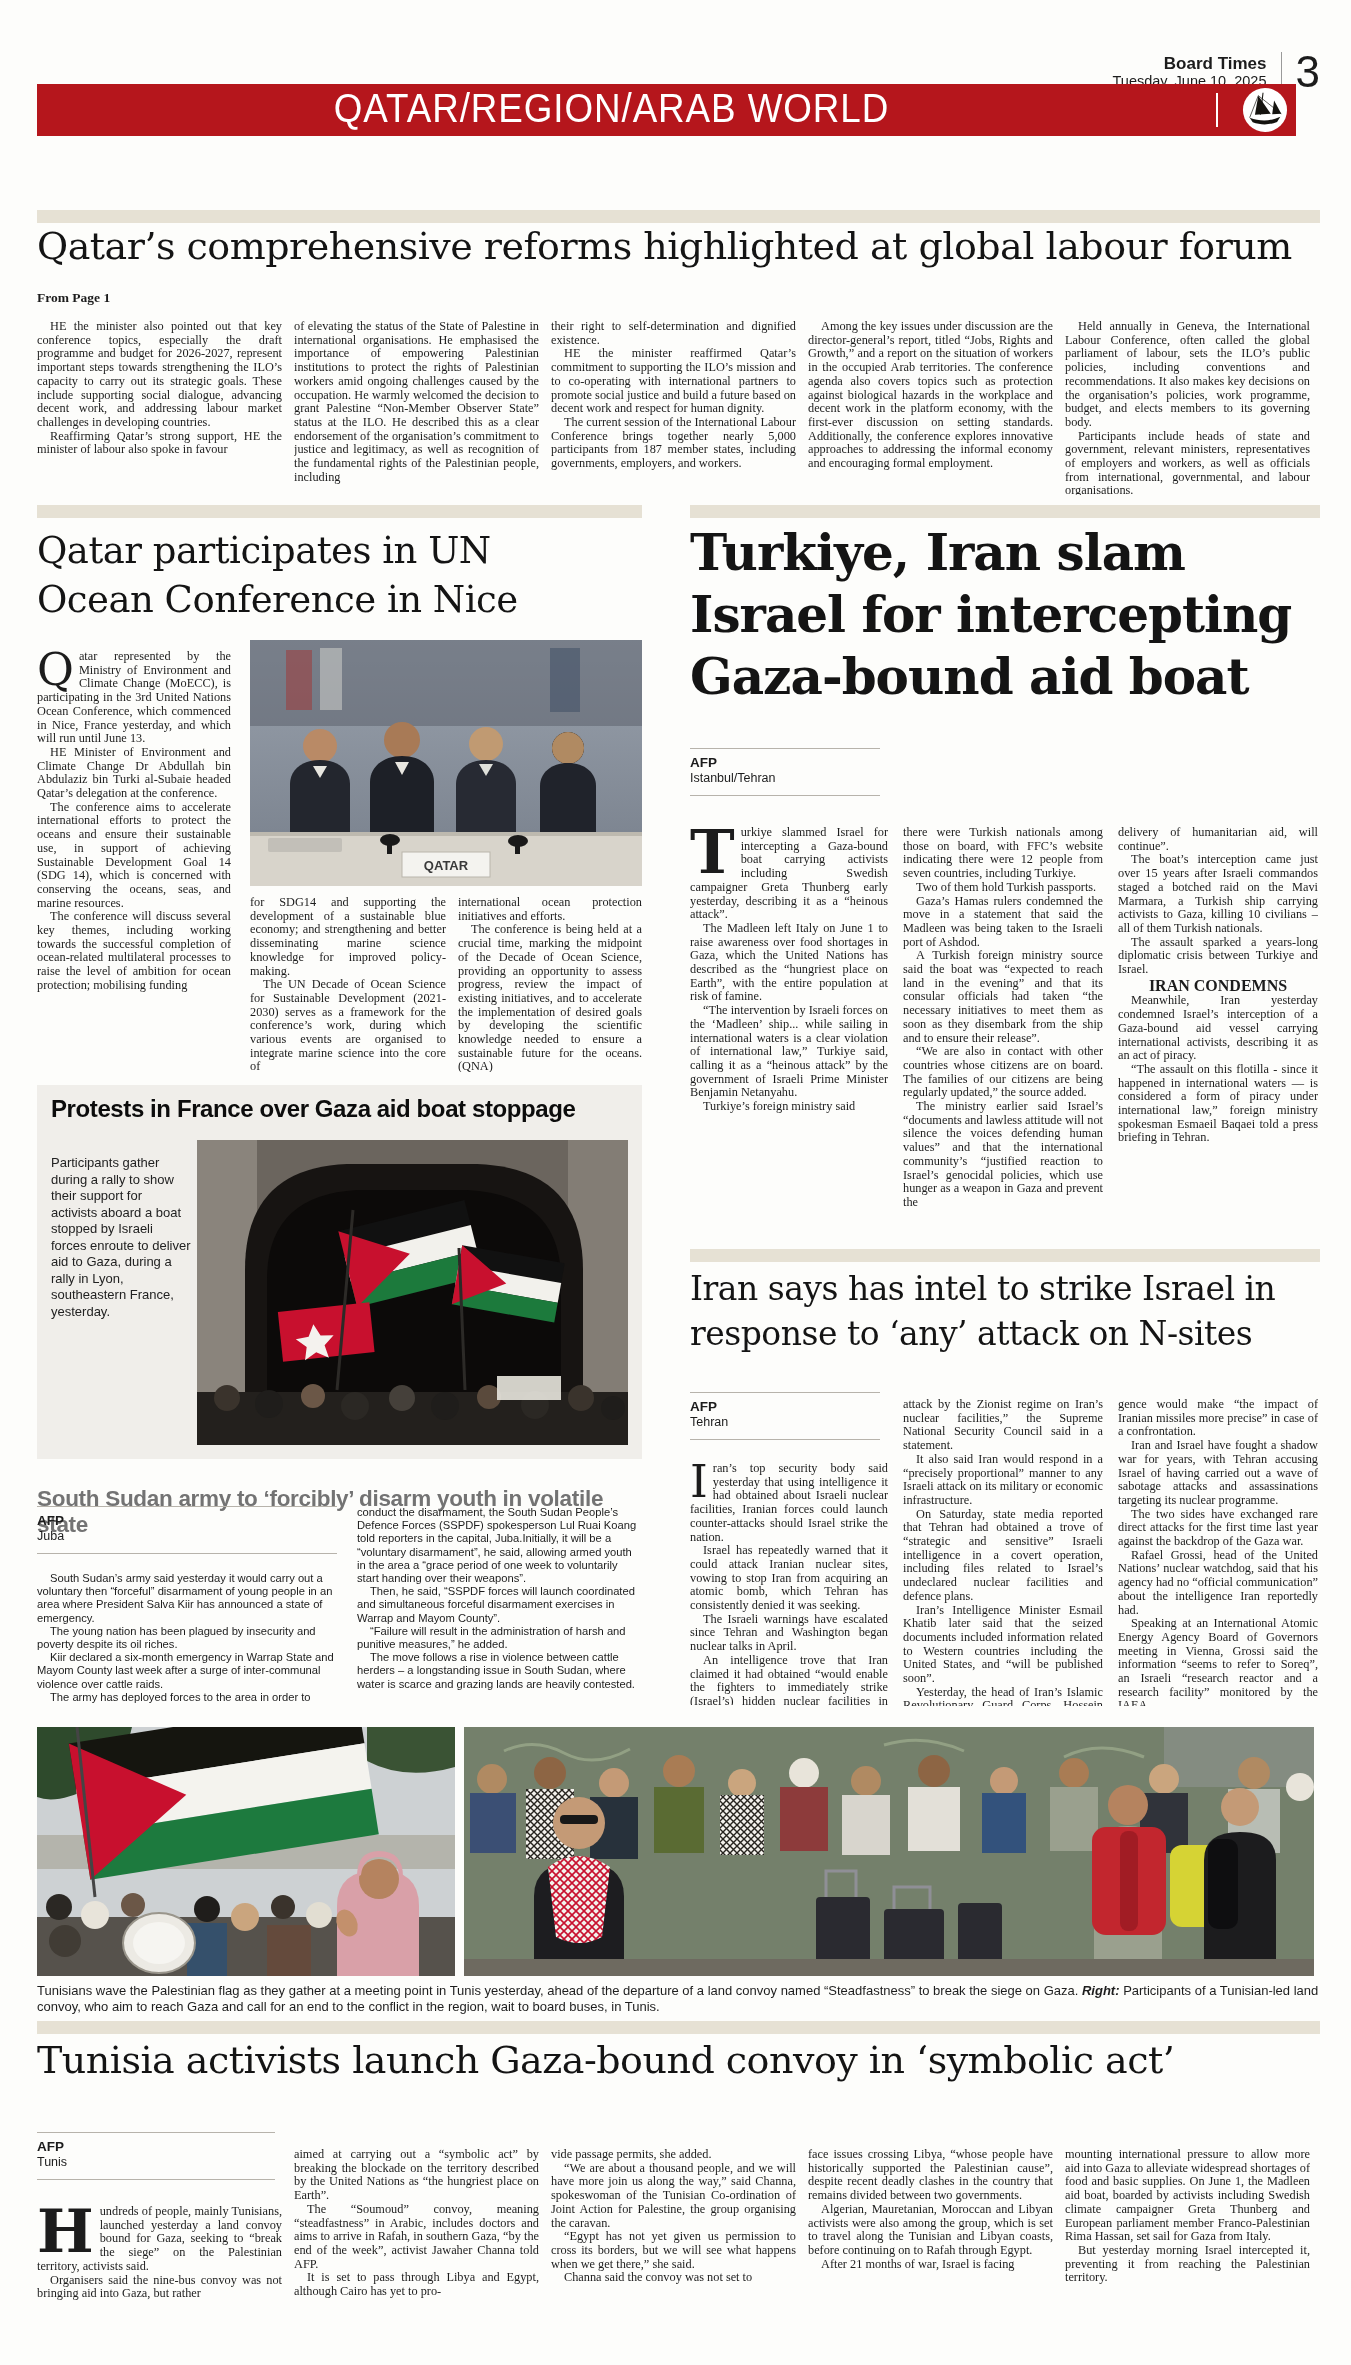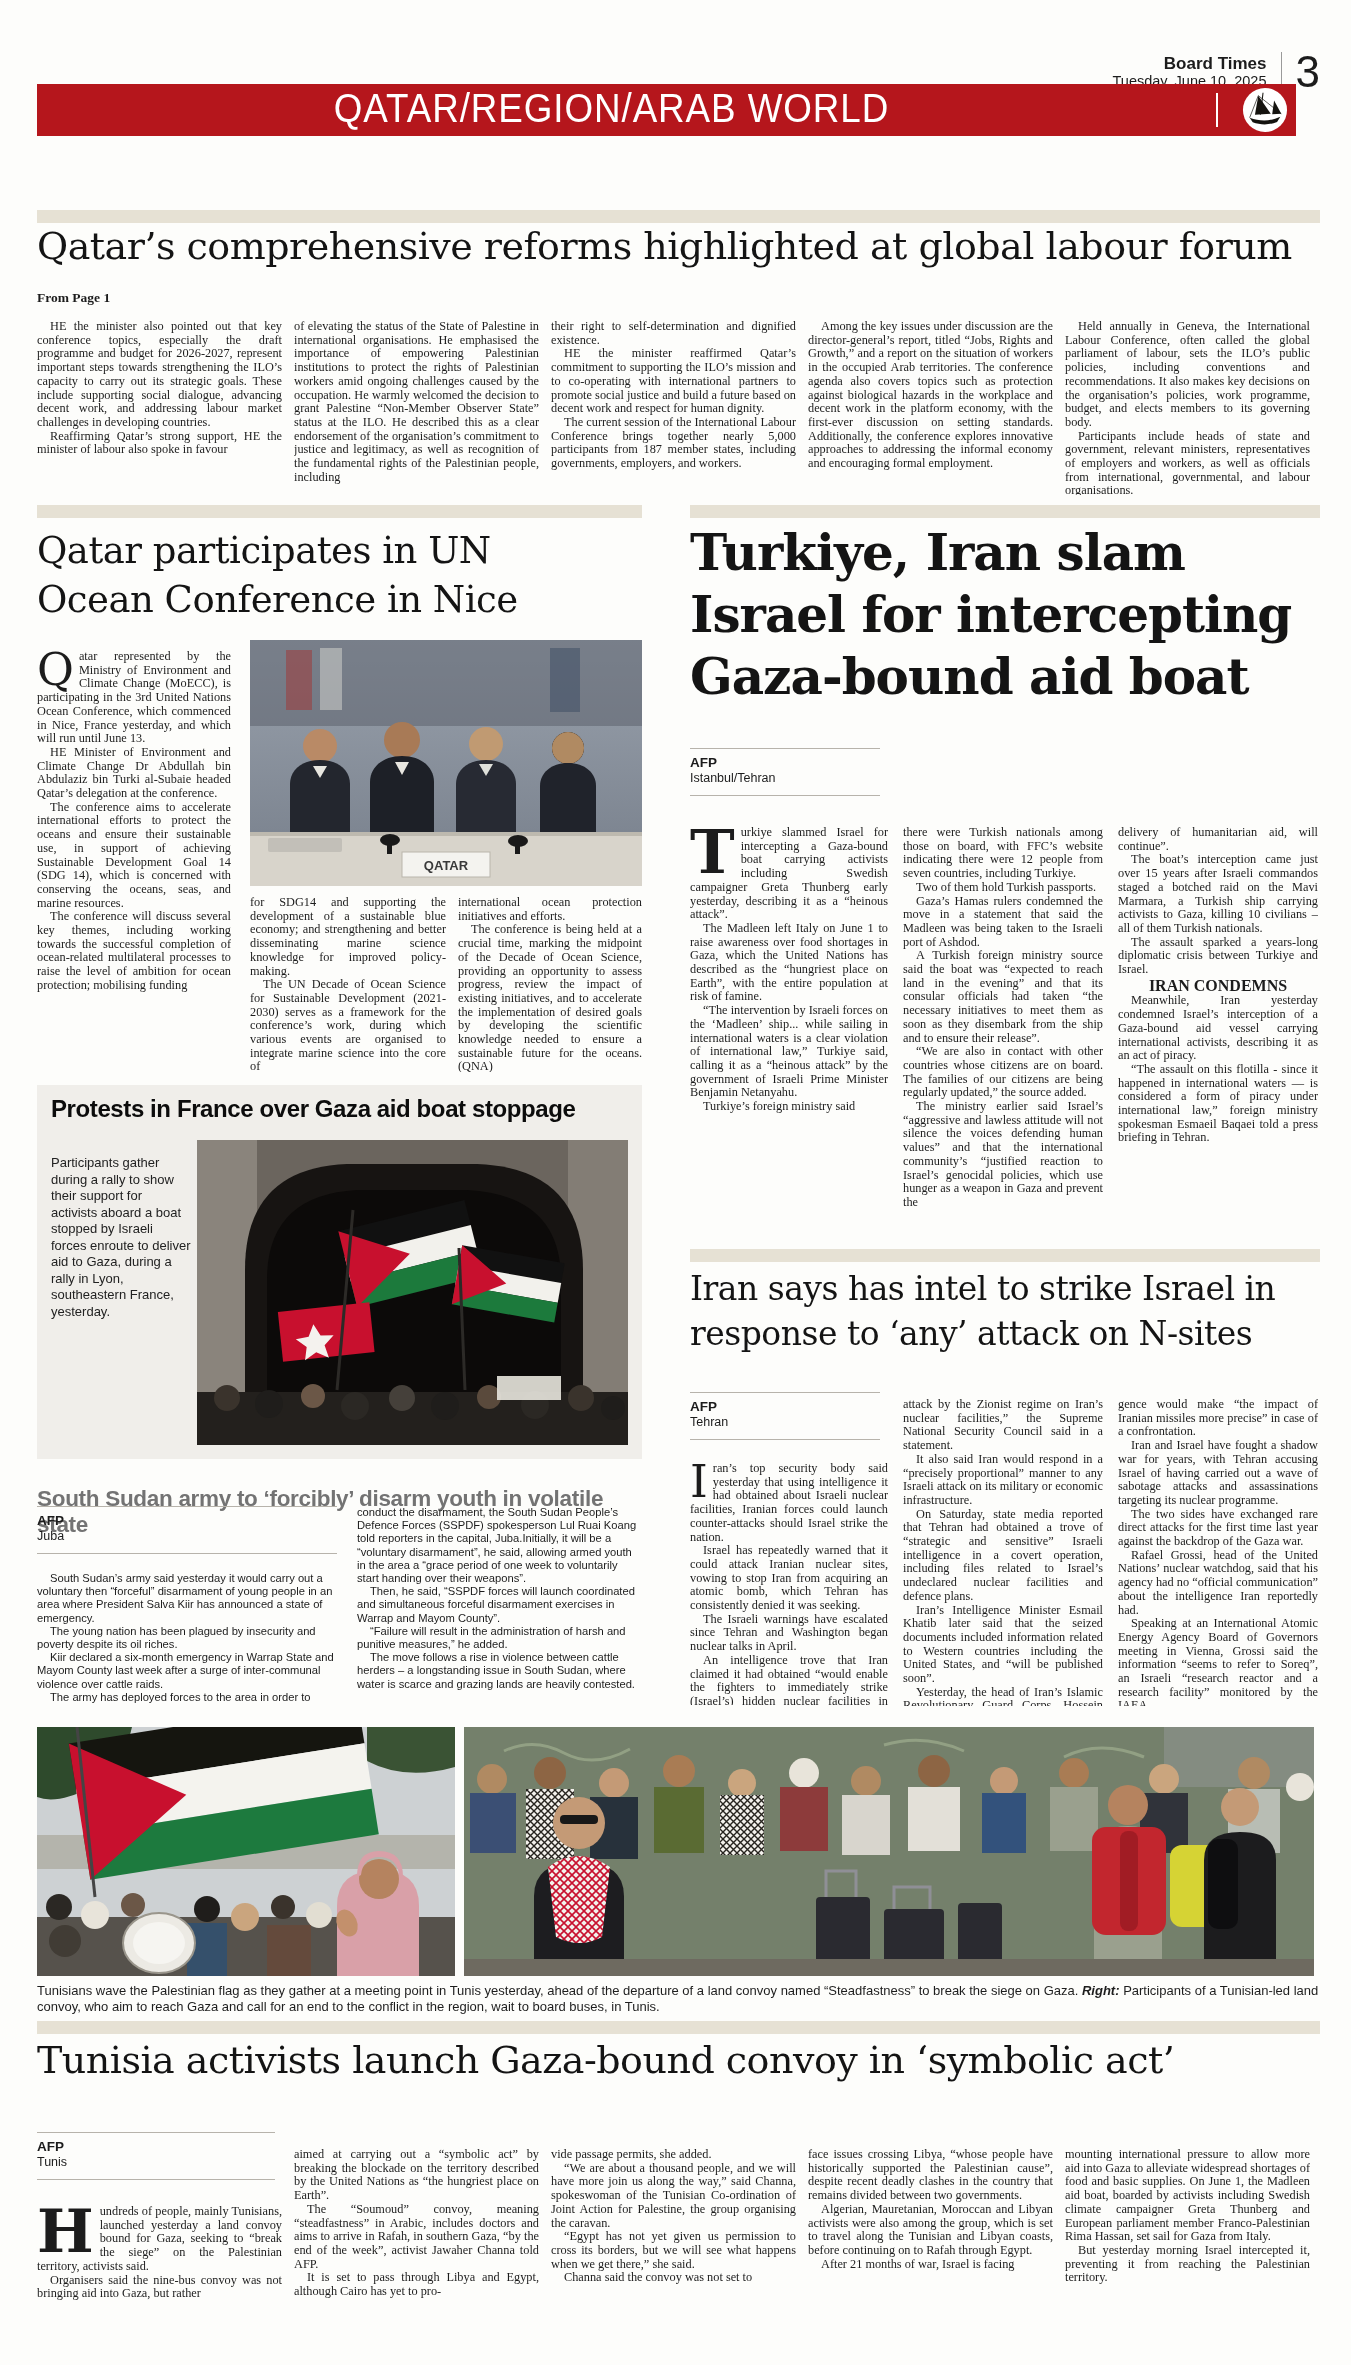--- a/index.html
+++ b/index.html
@@ -181,21 +181,21 @@
       <p>The Madleen left Italy on June 1 to raise awareness over food shortages in Gaza, which the United Nations has described as the “hungriest place on Earth”, with the entire population at risk of famine.</p>
       <p>“The intervention by Israeli forces on the ‘Madleen’ ship... while sailing in international waters is a clear violation of international law,” Turkiye said, calling it as a “heinous attack” by the government of Israeli Prime Minister Benjamin Netanyahu.</p>
       <p>Turkiye’s foreign ministry said</p>
     </div>
   <div class="col" style="left:903px;top:826px;width:200px;height:392px;">
       <p class="ni">there were Turkish nationals among those on board, with FFC’s website indicating there were 12 people from seven countries, including Turkiye.</p>
       <p>Two of them hold Turkish passports.</p>
       <p>Gaza’s Hamas rulers condemned the move in a statement that said the Madleen was being taken to the Israeli port of Ashdod.</p>
       <p>A Turkish foreign ministry source said the boat was “expected to reach land in the evening” and that its consular officials had taken “the necessary initiatives to meet them as soon as they disembark from the ship and to ensure their release”.</p>
       <p>“We are also in contact with other countries whose citizens are on board. The families of our citizens are being regularly updated,” the source added.</p>
-      <p>The ministry earlier said Israel’s “aggressive and lawless attitude will not silence the voices defending human values” and that the international community’s “justified reaction to Israel’s genocidal policies, which use hunger as a weapon in Gaza and prevent the</p>
+      <p>The ministry earlier said Israel’s “documents and lawless attitude will not silence the voices defending human values” and that the international community’s “justified reaction to Israel’s genocidal policies, which use hunger as a weapon in Gaza and prevent the</p>
     </div>
   <div class="col" style="left:1118px;top:826px;width:200px;height:392px;">
       <p class="ni">delivery of humanitarian aid, will continue”.</p>
       <p>The boat’s interception came just over 15 years after Israeli commandos staged a botched raid on the Mavi Marmara, a Turkish ship carrying activists to Gaza, killing 10 civilians – all of them Turkish nationals.</p>
       <p>The assault sparked a years-long diplomatic crisis between Turkiye and Israel.</p>
       <div class="subhead">IRAN CONDEMNS</div>
       <p>Meanwhile, Iran yesterday condemned Israel’s interception of a Gaza-bound aid vessel carrying international activists, describing it as an act of piracy.</p>
       <p>“The assault on this flotilla - since it happened in international waters — is considered a form of piracy under international law,” foreign ministry spokesman Esmaeil Baqaei told a press briefing in Tehran.</p>
     </div>
 

